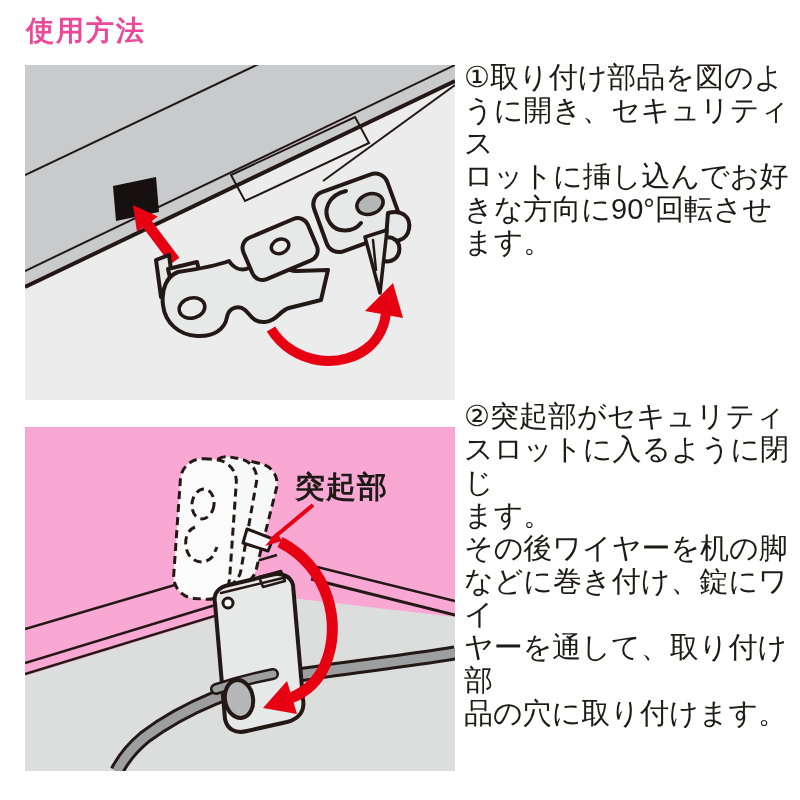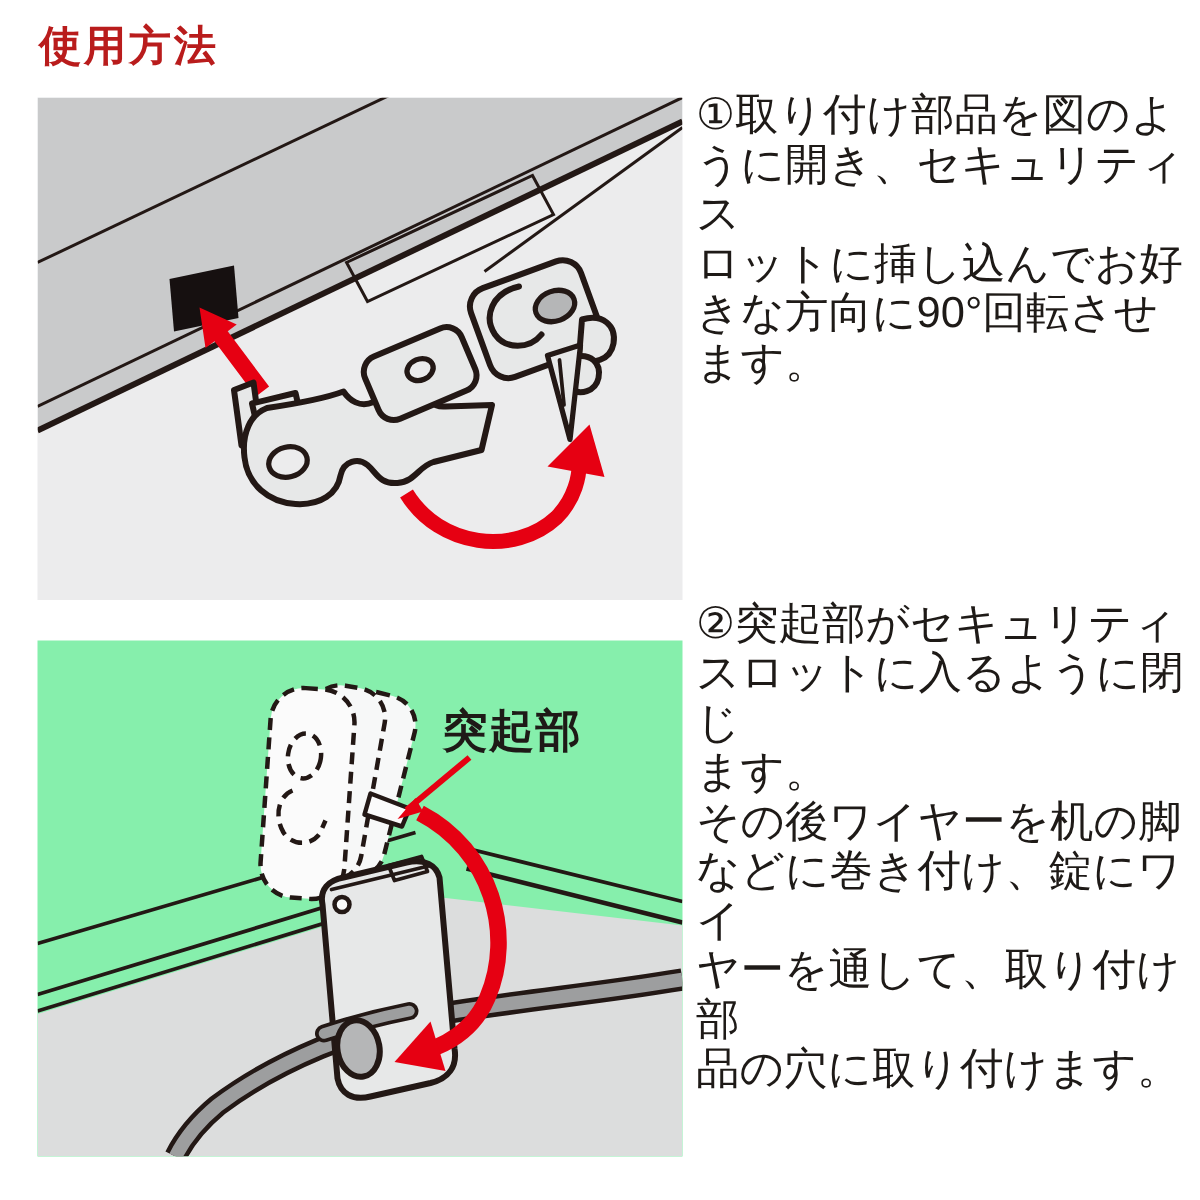--- a/index.html
+++ b/index.html
@@ -4,27 +4,27 @@
 <style>
   html,body{margin:0;padding:0;}
   body{
     width:800px;height:800px;position:relative;overflow:hidden;
     background:#ffffff;
     font-family:"Liberation Sans","DejaVu Sans",sans-serif;
     color:#1e1a17;
   }
   .page-title{
     position:absolute;left:26px;top:12px;margin:0;
-    font-size:28px;font-weight:bold;letter-spacing:2px;color:#b91c1c;
+    font-size:28px;font-weight:bold;letter-spacing:2px;color:#ec4899;
   }
   .panel{
     position:absolute;left:25px;width:430px;overflow:hidden;
   }
   .panel-1{top:65px;height:335px;background:#ececed;}
-  .panel-2{top:427px;height:344px;background:#86efac;}
+  .panel-2{top:427px;height:344px;background:#f9a8d4;}
   .step-text{
     position:absolute;left:464px;width:332px;margin:0;
     font-size:29px;line-height:33px;letter-spacing:0px;
     white-space:pre-line;color:#1e1a17;
   }
   .step-1-text{top:61px;}
   .step-2-text{top:400px;}
   .callout-label{
     position:absolute;left:270px;top:40px;
     font-size:30px;font-weight:bold;color:#1e1a17;letter-spacing:1px;

